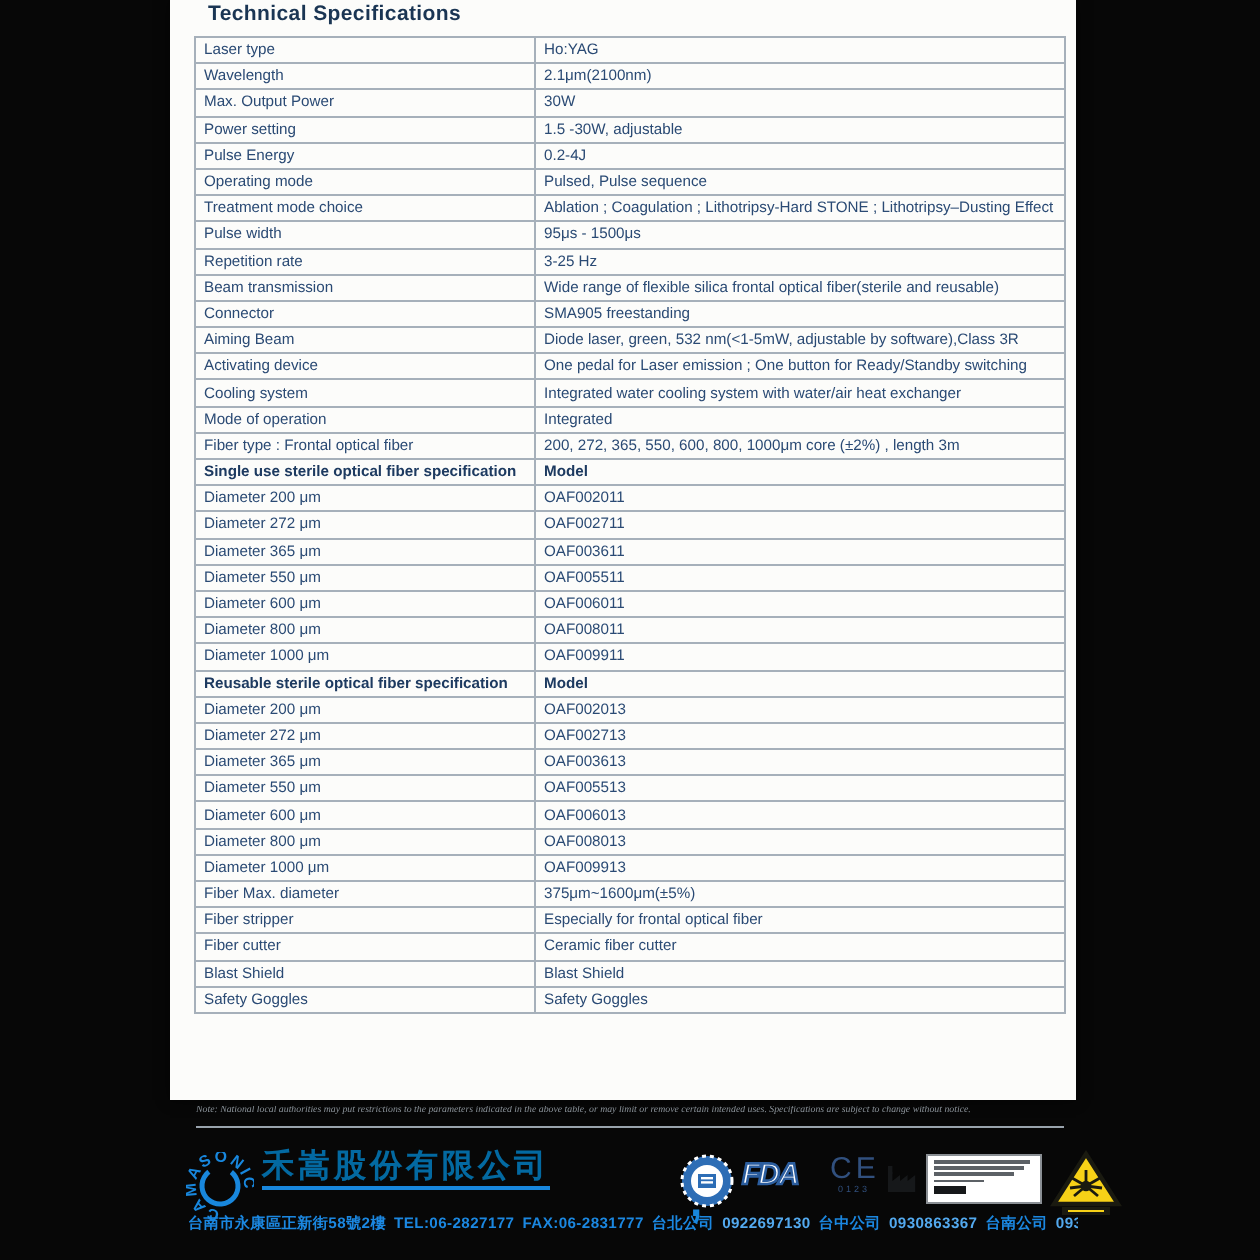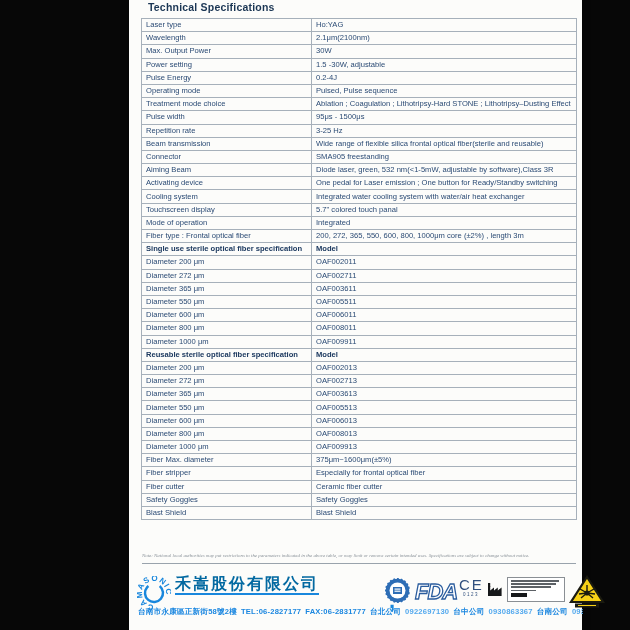--- a/index.html
+++ b/index.html
@@ -5,24 +5,23 @@
   html,body{margin:0;padding:0;}
   body{
     width:630px;height:630px;
     background:#070707;
     position:relative;
     font-family:"Liberation Sans", sans-serif;
     overflow:hidden;
   }
   .page{
     position:absolute;left:85px;top:0;
-    width:453px;height:630px;
+    width:453px;height:550px;
     background:#fcfcfa;
     box-shadow:0 0 6px rgba(0,0,0,.6);
-    margin-left:44px;
   }
   .title{
     position:absolute;left:19px;top:1px;
     margin:0;
     font-size:10.5px;font-weight:bold;
     color:#1a3553;letter-spacing:.2px;
   }
   .spec-table{
     position:absolute;left:12px;top:18px;
     width:436px;
@@ -67,21 +66,21 @@
     white-space:nowrap;
   }
   .name-flourish{
     position:absolute;left:252px;top:14px;
     font-size:22px;font-weight:bold;color:#1887dd;
   }
   .seal{position:absolute;top:3px;}
   .seal-tuv{left:247px;}
   .fda{
     position:absolute;left:278px;top:5px;
-    font-size:22px;font-weight:bold;font-style:italic;
+    font-size:15px;font-weight:bold;font-style:italic;
     color:#ffffff;
     -webkit-text-stroke:1.3px #2b5d9e;
     letter-spacing:-1px;
   }
   .ce-mark{
     position:absolute;left:322px;top:3px;
     color:#31507e;text-align:center;width:24px;
   }
   .ce-letters{display:block;font-size:15px;font-weight:normal;letter-spacing:2px;line-height:1;}
   .ce-num{display:block;font-size:4.5px;letter-spacing:1.5px;line-height:1;margin-top:1px;}
@@ -170,24 +169,20 @@
         </tr>
         <tr>
           <td>Activating device</td>
           <td>One pedal for Laser emission ; One button for Ready/Standby switching</td>
         </tr>
         <tr>
           <td>Cooling system</td>
           <td>Integrated water cooling system with water/air heat exchanger</td>
         </tr>
         <tr>
-          <td>Touchscreen display</td>
-          <td>5.7" colored touch panal</td>
-        </tr>
-        <tr>
           <td>Mode of operation</td>
           <td>Integrated</td>
         </tr>
         <tr>
           <td>Fiber type : Frontal optical fiber</td>
           <td>200, 272, 365, 550, 600, 800, 1000μm core (±2%) , length 3m</td>
         </tr>
         <tr class="section">
           <td>Single use sterile optical fiber specification</td>
           <td>Model</td>
@@ -258,26 +253,26 @@
         </tr>
         <tr>
           <td>Fiber stripper</td>
           <td>Especially for frontal optical fiber</td>
         </tr>
         <tr>
           <td>Fiber cutter</td>
           <td>Ceramic fiber cutter</td>
         </tr>
         <tr>
+          <td>Blast Shield</td>
+          <td>Blast Shield</td>
+        </tr>
+        <tr>
           <td>Safety Goggles</td>
           <td>Safety Goggles</td>
-        </tr>
-        <tr>
-          <td>Blast Shield</td>
-          <td>Blast Shield</td>
         </tr>
       </tbody>
   </table>
 
   <div class="disclaimer">Note: National local authorities may put restrictions to the parameters indicated in the above table, or may limit or remove certain intended uses.  Specifications are subject to change without notice.</div>
 
   <div class="brand-row">
 
     <svg class="company-logo" width="34" height="34" viewBox="0 0 34 34">
       <defs>

